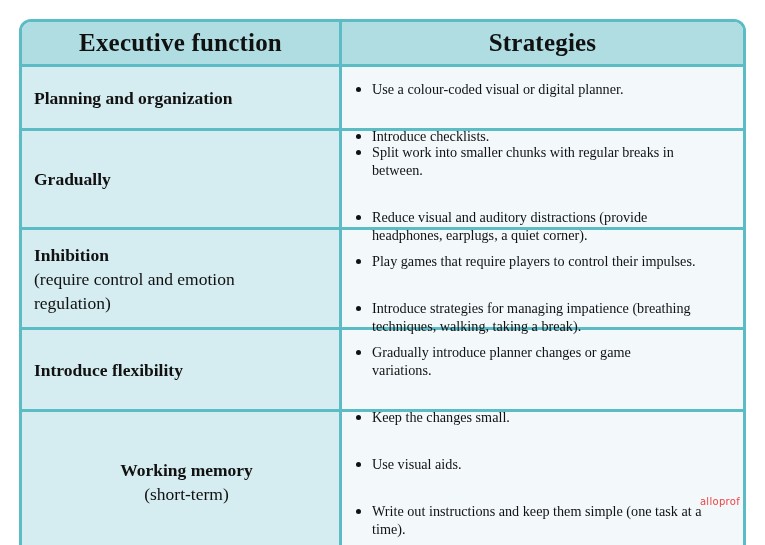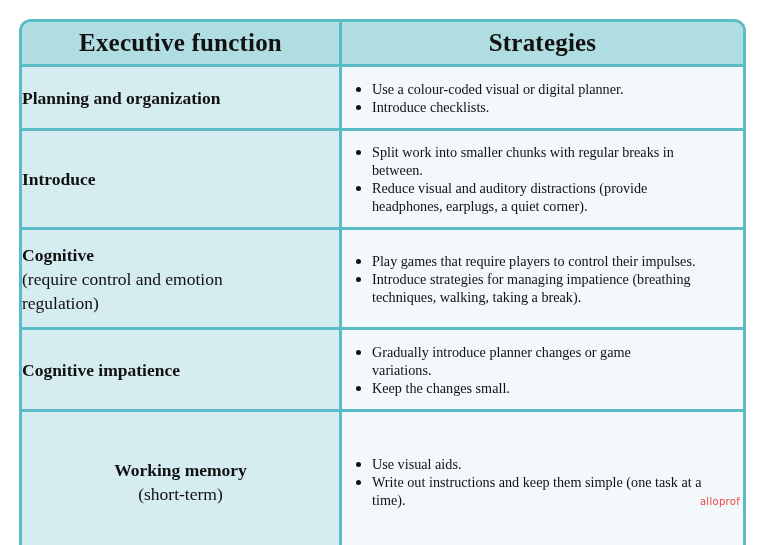--- a/index.html
+++ b/index.html
@@ -11,28 +11,28 @@
     overflow: hidden; display: grid;
     grid-template-columns: 320px 1fr;
     grid-template-rows: 45px 64px 99px 100px 82px 1fr;
     font-family: Liberation Serif, serif;
   }
   .cell { box-sizing: border-box; display: flex; align-items: center; }
   .hdr { background: #b0dde2; justify-content: center; font-weight: bold; font-size: 25px;
          border-bottom: 3px solid #5bbcc6; letter-spacing: 0.2px; }
   .hdr.l { border-right: 3px solid #5bbcc6; }
   .lc { background: #d5ecf0; border-right: 3px solid #5bbcc6; border-bottom: 3px solid #5bbcc6;
-        font-size: 17.5px; line-height: 24px; flex-direction: column;
+        padding-left: 12px; font-size: 17.5px; line-height: 24px; flex-direction: column;
         align-items: flex-start; justify-content: center; }
   .lc .t { font-weight: bold; }
   .rc { background: #f3f8fb; border-bottom: 3px solid #5bbcc6; padding-left: 12px;
         font-size: 14.2px; line-height: 18px; }
   .lastrow { border-bottom: none; align-items: center; }
   ul { margin: 0; padding: 0; list-style: none; }
-  li { position: relative; padding-left: 18px; }
+  li { position: relative; padding-left: 18px; margin-top: 29px; }
   li::before { content: ""; position: absolute; left: 2px; top: 7px; width: 5px; height: 5px;
                border-radius: 50%; background: #111; }
   .logo { position: absolute; right: 25px; top: 496px; font-size: 10px; color: #ef4444;
           letter-spacing: 0.3px; }
 </style>
 </head>
 <body>
 
 <div class="table">
   <div class="cell hdr l">Executive function</div>
@@ -42,42 +42,42 @@
     <span class="t">Planning and organization</span>
   </div>
   <div class="cell rc">
     <ul>
       <li>Use a colour-coded visual or digital planner.</li>
       <li>Introduce checklists.</li>
     </ul>
   </div>
 
   <div class="cell lc">
-    <span class="t">Introduce</span>
+    <span class="t">Gradually</span>
   </div>
   <div class="cell rc">
     <ul style="width:360px">
       <li style="width:320px">Split work into smaller chunks with regular breaks in between.</li>
       <li>Reduce visual and auditory distractions (provide headphones, earplugs, a quiet corner).</li>
     </ul>
   </div>
 
   <div class="cell lc">
-    <span class="t">Cognitive</span>
+    <span class="t">Inhibition</span>
     <span style="width:215px">(require control and emotion regulation)</span>
   </div>
   <div class="cell rc">
     <ul style="width:380px">
       <li style="width:330px">Play games that require players to control their impulses.</li>
       <li>Introduce strategies for managing impatience (breathing techniques, walking, taking a break).</li>
     </ul>
   </div>
 
   <div class="cell lc">
-    <span class="t">Cognitive impatience</span>
+    <span class="t">Introduce flexibility</span>
   </div>
   <div class="cell rc">
     <ul>
       <li style="width:310px">Gradually introduce planner changes or game variations.</li>
       <li>Keep the changes small.</li>
     </ul>
   </div>
 
   <div class="cell lc lastrow">
     <span class="t">Working memory</span>

